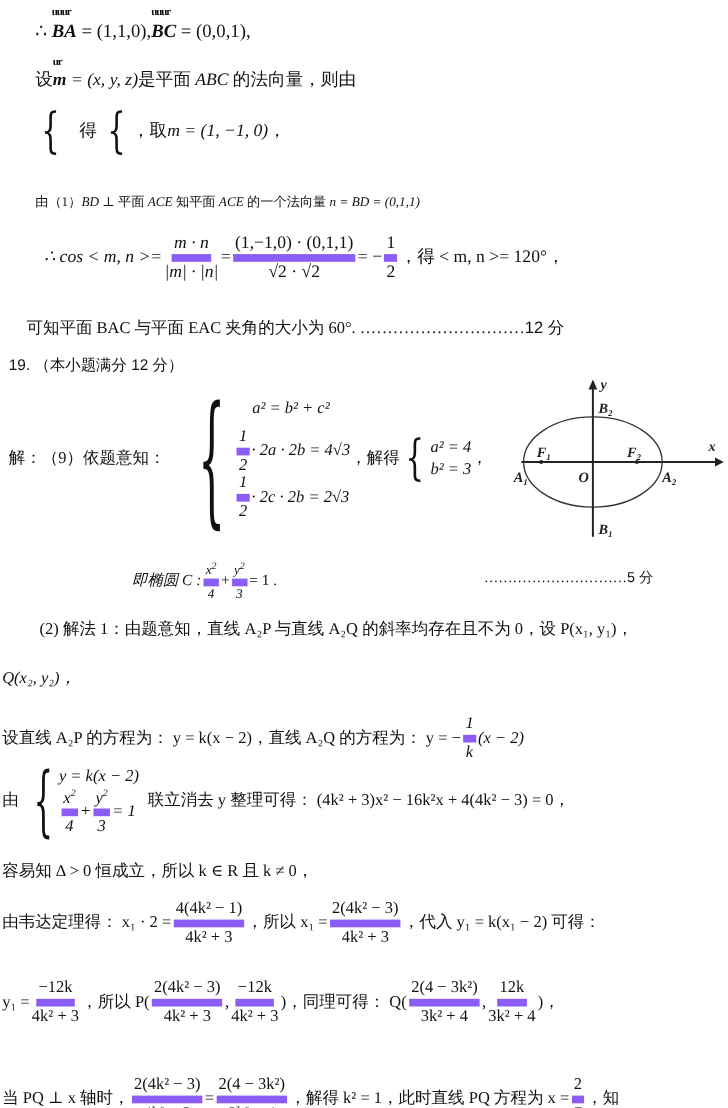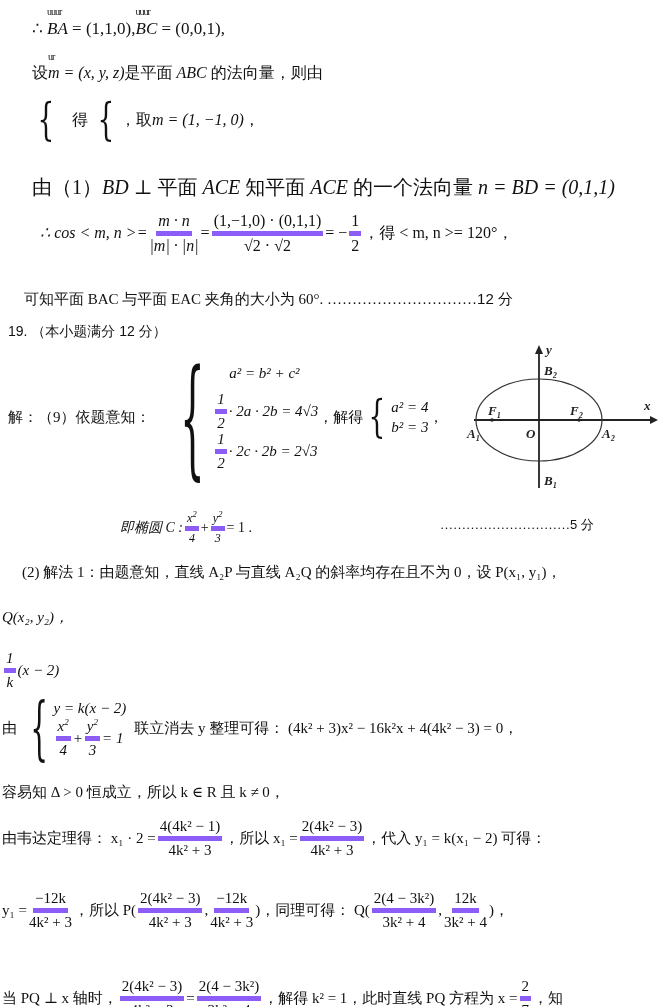--- a/index.html
+++ b/index.html
@@ -4,27 +4,27 @@
 <style>
   html, body { margin: 0; padding: 0; background: #ffffff; }
   body {
     width: 662px; height: 1007px; position: relative; overflow: hidden;
     font-family: "Liberation Serif", "DejaVu Serif", serif;
     color: #111; font-size: 15px;
   }
   .ln { position: absolute; white-space: nowrap; line-height: 1; }
   .it { font-style: italic; }
   .sans { font-family: "Liberation Sans", "DejaVu Sans", sans-serif; }
-  .vec { position: relative; display: inline-block; }
+  .vec { position: relative; display: inline-block; font-weight: bold; }
   .vec .mark {
     position: absolute; left: 0; top: -13px; font-size: 10px; font-style: normal;
     letter-spacing: -1px;
   }
   .frac { display: inline-flex; flex-direction: column; align-items: center; vertical-align: middle; margin: 0 2px; }
-  .frac .num { border-bottom: 5px solid #8b5cf6; padding: 0 2px 1px; line-height: 1.1; }
+  .frac .num { border-bottom: 7px solid #8b5cf6; padding: 0 2px 1px; line-height: 1.1; }
   .frac .den { padding-top: 1px; line-height: 1.1; font-family: Liberation Serif, serif; }
   .brace { display: inline-block; vertical-align: middle; font-size: 44px; line-height: 1; transform: scaleX(0.6); font-family: "DejaVu Serif", serif; }
   .stack { display: inline-flex; flex-direction: column; vertical-align: middle; }
   .stack > div { line-height: 1.35; }
   sup { font-size: 9px; }
   .dots { letter-spacing: 0; }
   .ellipse-fig { position: absolute; left: 462px; top: 340px; width: 200px; height: 150px; }
 </style>
 </head>
 <body>
@@ -42,21 +42,21 @@
 
 <div class="ln" style="left:32px; top:98px; font-size:16px; display:flex; align-items:center;">
   <span class="brace">{</span>
   <span style="margin:0 4px 0 12px;">得</span>
   <span class="brace">{</span>
   <span>，取</span>
   <span class="it">m = (1, −1, 0)</span>
   <span>，</span>
 </div>
 
-<div class="ln" style="left:32px; top:177px; font-size:20px;">
+<div class="ln" style="left:32px; top:177px; font-size:12px;">
   <span>由（1）</span><span class="it">BD</span><span> ⊥ 平面 </span><span class="it">ACE</span><span> 知平面 </span><span class="it">ACE</span><span> 的一个法向量</span>
   <span class="it">n = BD = (0,1,1)</span>
 </div>
 
 <div class="ln" style="left:40px; top:212px; font-size:16px; display:flex; align-items:center;">
   <span class="it">∴ cos &lt; m, n &gt;=</span>
   <span class="frac it">
       <span class="num">m · n</span>
       <span class="den">|m| · |n|</span>
     </span>
@@ -140,24 +140,25 @@
   <span class="frac it" style="font-size:12px;">
       <span class="num">y<sup>2</sup></span>
       <span class="den">3</span>
     </span>
   <span>= 1 .</span>
 </div>
 <div class="ln" style="left:440px; top:518px; font-size:13px;">
   <span>…………………………</span><span class="sans">5 分</span>
 </div>
 
-<div class="ln" style="left:22px; top:565px; font-size:15px;">(2) 解法 1：由题意知，直线 A₂P 与直线 A₂Q 的斜率均存在且不为 0，设 P(x₁, y₁)，</div>
+<div class="ln" style="left:36px; top:565px; font-size:15px;">(2) 解法 1：由题意知，直线 A₂P 与直线 A₂Q 的斜率均存在且不为 0，设 P(x₁, y₁)，</div>
 <div class="ln it" style="left:2px; top:610px; font-size:15px;">Q(x₂, y₂)，</div>
 
 <div class="ln" style="left:2px; top:650px; font-size:15px; display:flex; align-items:center;">
+  <span>设直线 A₂P 的方程为： y = k(x − 2)，直线 A₂Q 的方程为： y = −</span>
   <span class="frac it">
       <span class="num">1</span>
       <span class="den">k</span>
     </span>
   <span class="it">(x − 2)</span>
 </div>
 
 <div class="ln" style="left:2px; top:693px; font-size:15px; display:flex; align-items:center;">
   <span>由</span>
   <span class="brace" style="font-size:70px; transform:scaleX(0.4);">{</span>

